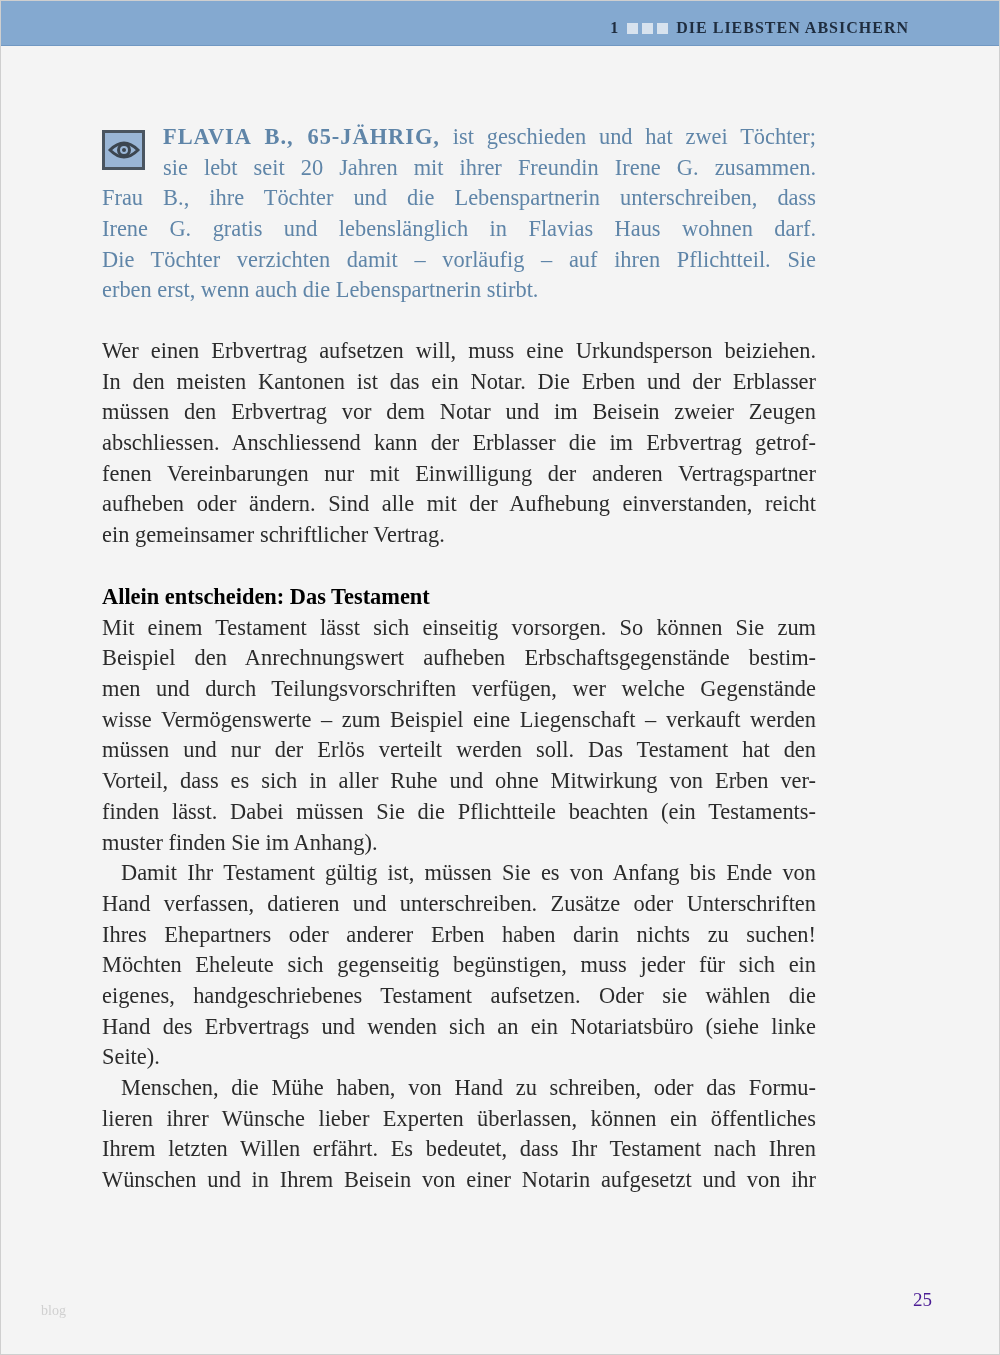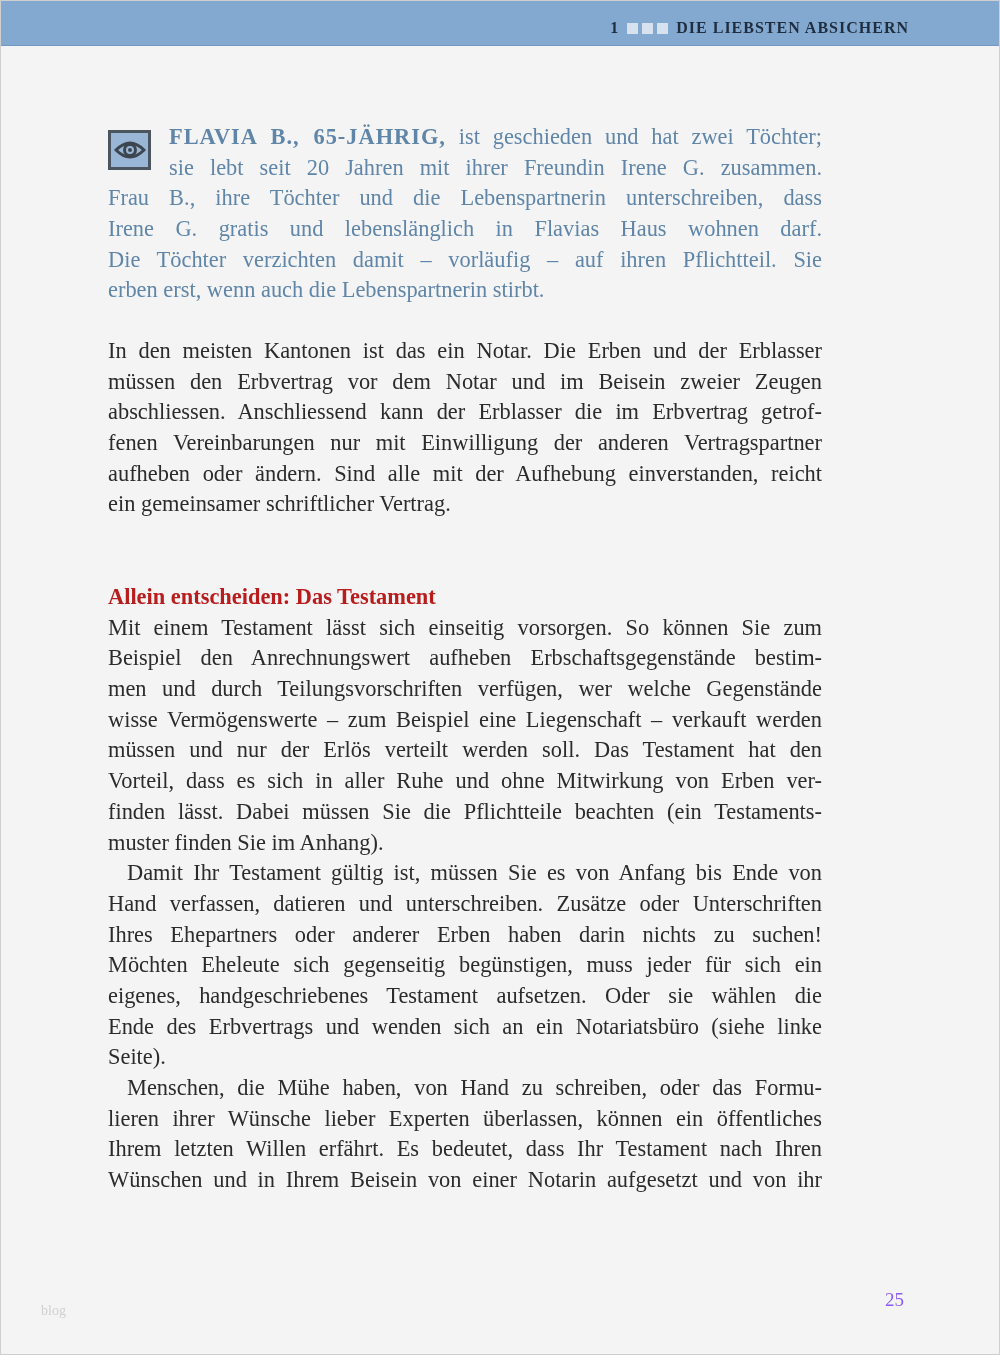--- a/index.html
+++ b/index.html
@@ -19,46 +19,46 @@
   }
   .running-head {
     position: absolute; right: 92px; top: 18px;
     font-size: 16px; font-weight: bold; letter-spacing: 1px;
     color: #1f2d3f;
     display: flex; align-items: center; gap: 6px;
   }
   .rh-squares { display: flex; gap: 4px; margin: 0 2px; }
   .rh-sq { width: 11px; height: 11px; background: #d7e2ee; display: inline-block; }
 
-  .lines { position: absolute; left: 107px; width: 714px; }
+  .lines { position: absolute; left: 101px; width: 714px; }
   .line {
     font-size: 22.4px; line-height: 30.7px; height: 30.7px;
     white-space: nowrap; text-align: justify; text-align-last: justify;
     color: #2b2b2b;
   }
   .line.last { text-align-last: left; }
   .line.indent { padding-left: 19px; }
 
   .case { top: 121px; color: #5f85a8; }
   .case .line { color: #5f85a8; }
   .case .line.iconline { padding-left: 61px; }
   .case-icon {
     position: absolute; left: 0; top: 8px; width: 43px; height: 40px;
     background: #9ab6d6; border: 3px solid #4a5560; box-sizing: border-box;
     display: flex; align-items: center; justify-content: center;
   }
   .lead { font-weight: bold; letter-spacing: 1px; color: #5f85a8; }
 
   .p1 { top: 335px; }
   .sec { top: 581px; }
-  .subhead { font-weight: bold; color: #b91c1c; text-align: left; text-align-last: left !important; }
+  .subhead { font-weight: bold; color: #000000; text-align: left; text-align-last: left !important; }
 
   .page-number {
-    position: absolute; left: 884px; top: 1288px;
-    font-size: 19px; color: #8b5cf6;
+    position: absolute; left: 912px; top: 1288px;
+    font-size: 19px; color: #4c1d95;
   }
   .watermark {
     position: absolute; left: 40px; top: 1302px;
     font-size: 14px; color: #d0d0d0; font-family: Liberation Serif, serif;
   }
 </style>
 </head>
 <body>
 
 <div class="header-band">
@@ -83,20 +83,21 @@
   </div>
   <div class="line iconline"><span class="lead">FLAVIA B., 65-JÄHRIG,</span><span> ist geschieden und hat zwei Töchter;</span></div>
   <div class="line iconline">sie lebt seit 20 Jahren mit ihrer Freundin Irene G. zusammen.</div>
   <div class="line">Frau B., ihre Töchter und die Lebenspartnerin unterschreiben, dass</div>
   <div class="line">Irene G. gratis und lebenslänglich in Flavias Haus wohnen darf.</div>
   <div class="line">Die Töchter verzichten damit – vorläufig – auf ihren Pflichtteil. Sie</div>
   <div class="line last">erben erst, wenn auch die Lebenspartnerin stirbt.</div>
 </div>
 
 <div class="lines p1">
+  <div class="line">Wer einen Erbvertrag aufsetzen will, muss eine Urkundsperson beiziehen.</div>
   <div class="line">In den meisten Kantonen ist das ein Notar. Die Erben und der Erblasser</div>
   <div class="line">müssen den Erbvertrag vor dem Notar und im Beisein zweier Zeugen</div>
   <div class="line">abschliessen. Anschliessend kann der Erblasser die im Erbvertrag getrof-</div>
   <div class="line">fenen Vereinbarungen nur mit Einwilligung der anderen Vertragspartner</div>
   <div class="line">aufheben oder ändern. Sind alle mit der Aufhebung einverstanden, reicht</div>
   <div class="line last">ein gemeinsamer schriftlicher Vertrag.</div>
 </div>
 
 <div class="lines sec">
   <div class="line subhead">Allein entscheiden: Das Testament</div>
@@ -108,21 +109,21 @@
   <div class="line">müssen und nur der Erlös verteilt werden soll. Das Testament hat den</div>
   <div class="line">Vorteil, dass es sich in aller Ruhe und ohne Mitwirkung von Erben ver-</div>
   <div class="line">finden lässt. Dabei müssen Sie die Pflichtteile beachten (ein Testaments-</div>
   <div class="line last">muster finden Sie im Anhang).</div>
 
   <div class="line indent">Damit Ihr Testament gültig ist, müssen Sie es von Anfang bis Ende von</div>
   <div class="line">Hand verfassen, datieren und unterschreiben. Zusätze oder Unterschriften</div>
   <div class="line">Ihres Ehepartners oder anderer Erben haben darin nichts zu suchen!</div>
   <div class="line">Möchten Eheleute sich gegenseitig begünstigen, muss jeder für sich ein</div>
   <div class="line">eigenes, handgeschriebenes Testament aufsetzen. Oder sie wählen die</div>
-  <div class="line">Ende des Erbvertrags und wenden sich an ein Notariatsbüro (siehe linke</div>
+  <div class="line">Hand des Erbvertrags und wenden sich an ein Notariatsbüro (siehe linke</div>
   <div class="line last">Seite).</div>
 
   <div class="line indent">Menschen, die Mühe haben, von Hand zu schreiben, oder das Formu-</div>
   <div class="line">lieren ihrer Wünsche lieber Experten überlassen, können ein öffentliches</div>
   <div class="line">Ihrem letzten Willen erfährt. Es bedeutet, dass Ihr Testament nach Ihren</div>
   <div class="line">Wünschen und in Ihrem Beisein von einer Notarin aufgesetzt und von ihr</div>
 </div>
 
 <div class="watermark">blog</div>
 <div class="page-number">25</div>

